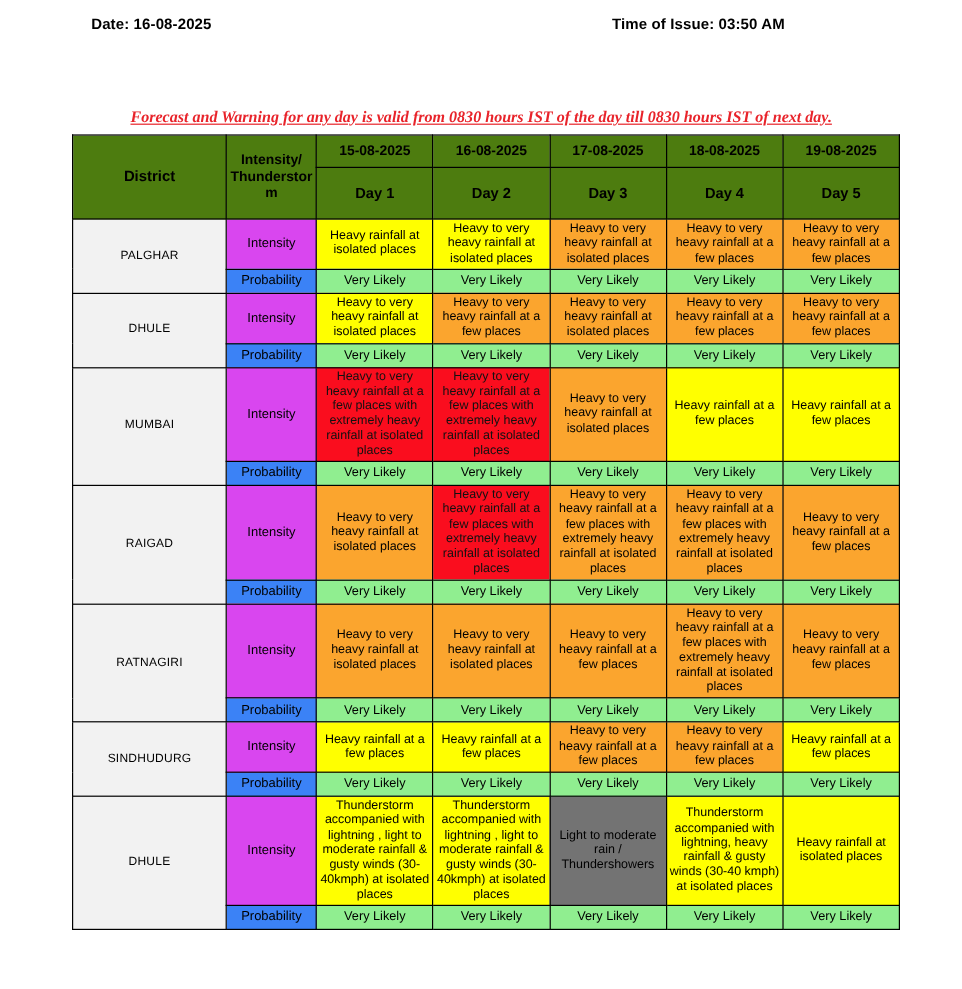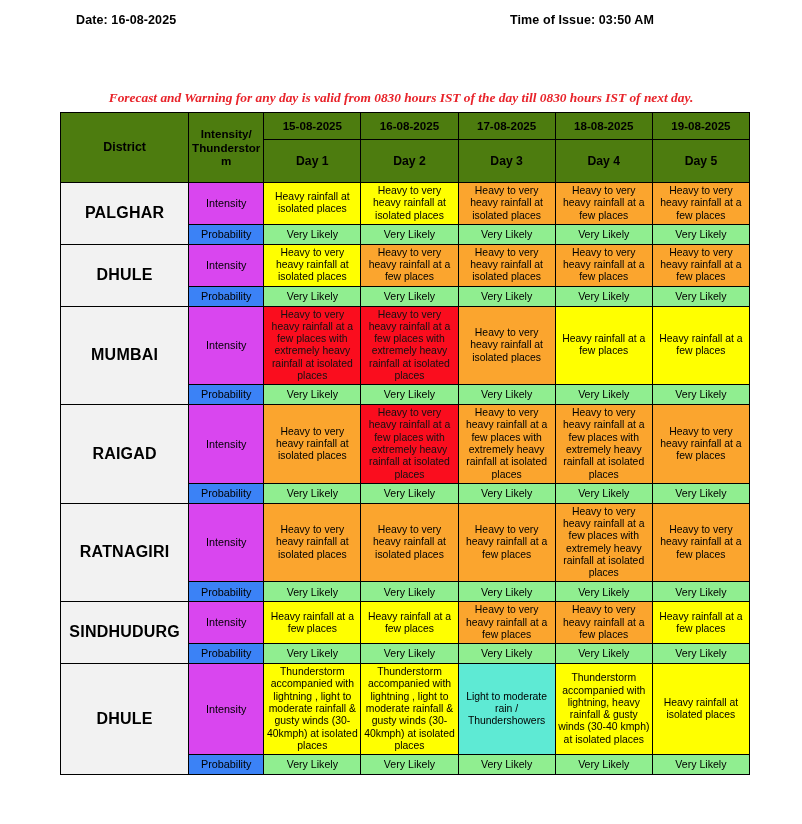--- a/index.html
+++ b/index.html
@@ -49,20 +49,21 @@
     top: 90px;
     left: 0;
     width: 802px;
     text-align: center;
     font-family: "Liberation Serif", serif;
     font-style: italic;
     font-weight: bold;
     font-size: 13.4px;
     color: #e8232a;
     white-space: nowrap;
+    text-decoration: underline;
   }
 
   
   .table-wrap {
     position: absolute;
     top: 112px;
     left: 60px;
     width: 690px;
   }
   table.forecast {
@@ -105,22 +106,22 @@
     font-size: 11.6px;
   }
   th.hdr-day {
     height: 38px;
     font-size: 12.2px;
   }
 
   
   td.district {
     background: #f2f2f2;
-    font-size: 16px;
-    font-weight: bold;
+    font-size: 10px;
+    font-weight: normal;
     letter-spacing: 0.2px;
   }
 
   
   td.lbl-intensity {
     background: #d946ef;
     font-size: 10.8px;
   }
   td.lbl-probability {
     background: #3b82f6;
@@ -136,21 +137,21 @@
     background: #90ee90;
     font-size: 10.6px;
     height: 15px;
     padding: 2px;
   }
 
   
   .sev-yellow { background: #ffff00; color: #000; }
   .sev-orange { background: #fba52e; color: #000; }
   .sev-red    { background: #fa0d1e; color: #111; }
-  .sev-olive  { background: #5eead4; color: #000; }
+  .sev-olive  { background: #737373; color: #000; }
 </style>
 </head>
 <body>
 
 <div class="meta-bar">
   <span class="meta-date">Date: 16-08-2025</span>
   <span class="meta-time">Time of Issue: 03:50 AM</span>
 </div>
 
 <div class="validity-note">Forecast and Warning for any day is valid from 0830 hours IST of the day till 0830 hours IST of next day.</div>

